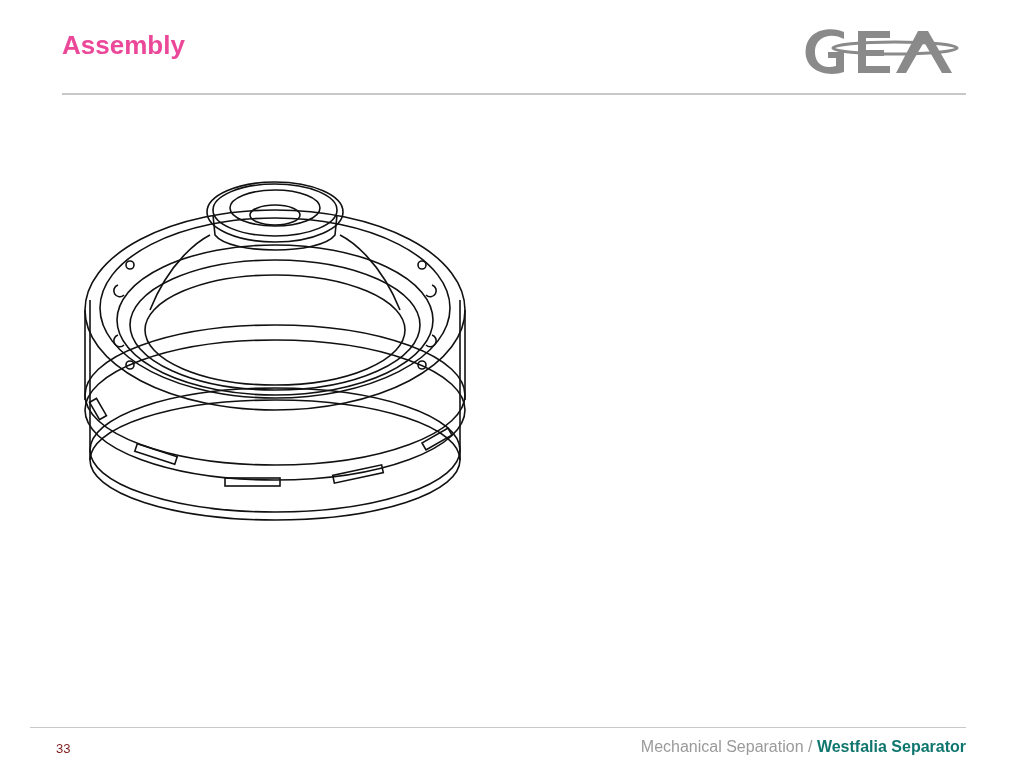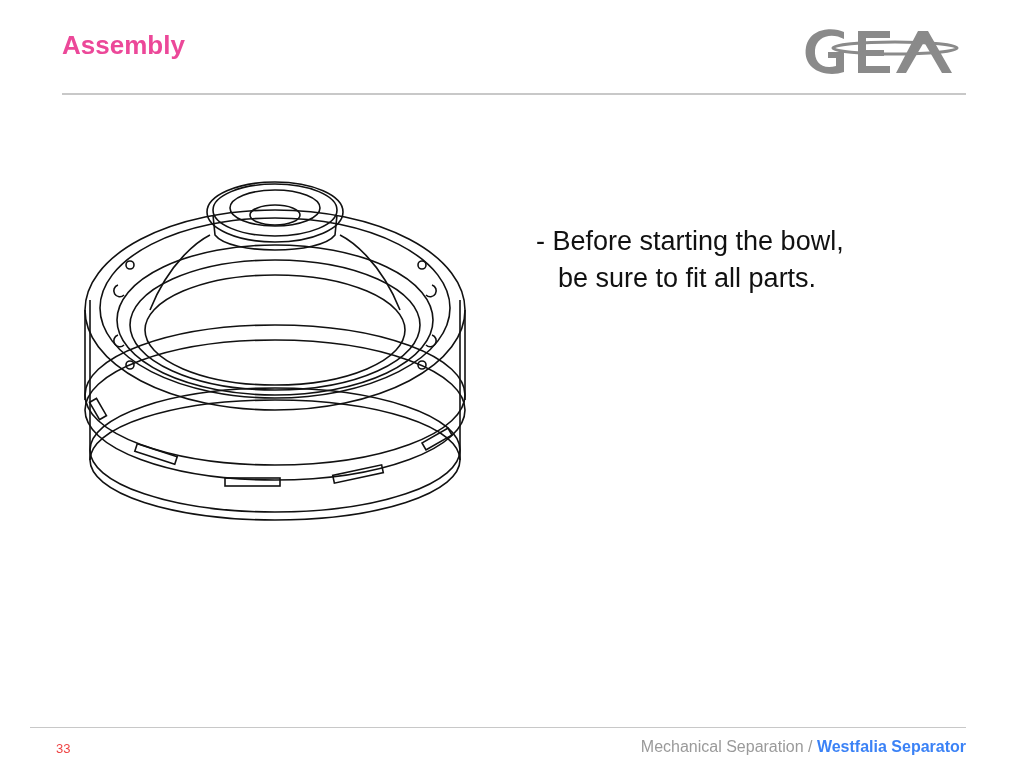--- a/index.html
+++ b/index.html
@@ -5,23 +5,23 @@
     html, body { margin:0; padding:0; background:#ffffff; }
     body { width:1024px; height:767px; position:relative; overflow:hidden; font-family:"Liberation Sans", sans-serif; }
     .title { position:absolute; left:62px; top:30px; font-size:26px; font-weight:bold; color:#ec4899; }
     .rule-top { position:absolute; left:62px; top:93px; width:904px; height:2px; background:#c8c8c8; }
     .logo { position:absolute; left:800px; top:22px; width:172px; height:58px; }
     .body-text { position:absolute; left:536px; top:223px; font-size:27px; line-height:36.5px; color:#111; }
     .para { margin:0 0 36.5px 0; padding-left:22px; text-indent:-22px; white-space:pre-line; }
     .para:last-child { margin-bottom:0; }
     .drawing { position:absolute; left:70px; top:160px; width:420px; height:420px; }
     .rule-bottom { position:absolute; left:30px; top:727px; width:936px; height:1px; background:#c8c8c8; }
-    .page-num { position:absolute; left:56px; top:741px; font-size:13px; color:#ef4444; }
+    .page-num { position:absolute; left:56px; top:741px; font-size:13px; color:#7f1d1d; }
     .footer { position:absolute; right:58px; top:738px; font-size:16px; color:#9a9a9a; }
-    .footer .bold { color:#3b82f6; font-weight:bold; }
+    .footer .bold { color:#0f766e; font-weight:bold; }
   </style>
 </head>
 <body>
 
 <div class="title">Assembly</div>
 
 <svg class="logo" viewBox="0 0 172 58">
   <g fill="#8a8a8a">
     <path d="M44 10 C34 5 10 5 6 25 C2 48 26 56 44 50 L44 30 L28 30 L28 36 L36 36 L36 44 C22 48 14 40 15 28 C16 14 32 10 44 17 Z"></path>
     <rect x="58" y="9" width="32" height="7"></rect>
@@ -65,21 +65,19 @@
   <path d="M362 125 a6 6 0 1 1 -6 10"></path>
     <path d="M362 175 a6 6 0 1 1 -6 10"></path>
   <rect x="65" y="290" width="42" height="8" transform="rotate(18 86 294)"></rect>
   <rect x="155" y="318" width="55" height="8"></rect>
   <rect x="263" y="310" width="50" height="8" transform="rotate(-12 288 314)"></rect>
   <rect x="352" y="275" width="30" height="8" transform="rotate(-30 367 279)"></rect>
   <rect x="18" y="245" width="20" height="8" transform="rotate(60 28 249)"></rect>
 </svg>
 
 <div class="body-text">
-  <p class="para">- Before starting the bowl,
-be sure to fit all parts.</p>
 </div>
 
 <div class="rule-bottom"></div>
 <div class="page-num">33</div>
 <div class="footer">
   <span>Mechanical Separation / </span><span class="bold">Westfalia Separator</span>
 </div>
 
 </body></html>

